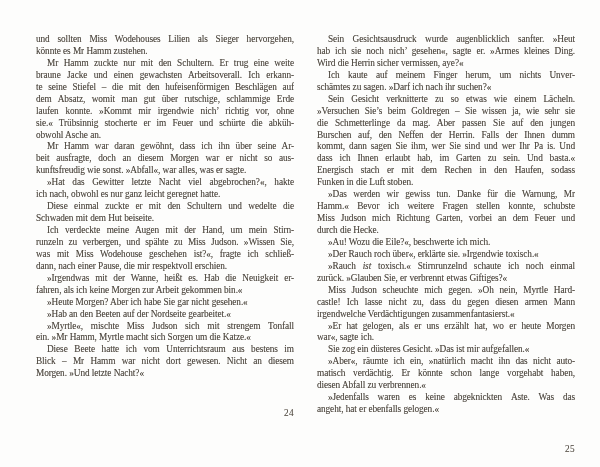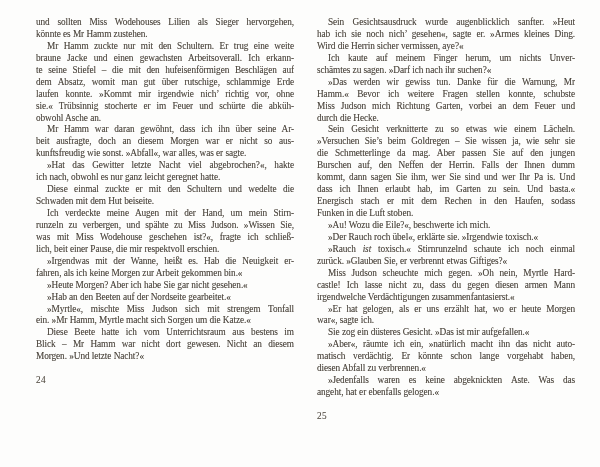--- a/index.html
+++ b/index.html
@@ -11,42 +11,42 @@
     width: 600px;
     height: 467px;
     position: relative;
     overflow: hidden;
     font-family: "Liberation Serif", serif;
     color: #4f4941;
   }
   .spread { position: absolute; inset: 0; }
   .page {
     position: absolute;
-    top: 17px;
+    top: 34px;
     width: 258px;
   }
   .page-left  { left: 36px; }
   .page-right { left: 317px; }
   .paragraph { margin: 0; padding: 0; }
   .line {
     font-size: 9.3px;
     line-height: 11.95px;
     height: 11.95px;
     overflow: hidden;
     letter-spacing: -0.1px;
     word-spacing: 0.1px;
     text-align: justify;
     text-align-last: justify;
     text-shadow: 0 0 0.4px rgba(79,73,65,0.45);
   }
   .line.last { text-align-last: left; }
   .line.indent { text-indent: 11px; }
   .page-number {
-    margin-top: 12px;
-    text-align: left;
+    margin-top: 28px;
+    text-align: right;
     font-size: 9.3px;
     letter-spacing: 0.4px;
     color: #585249;
     text-shadow: 0 0 0.4px rgba(79,73,65,0.4);
   }
 </style>
 </head>
 <body>
 
 <div class="spread">
@@ -76,21 +76,21 @@
           <div class="line last">ich nach, obwohl es nur ganz leicht geregnet hatte.</div>
         </div>
         <div class="paragraph">
           <div class="line indent">Diese einmal zuckte er mit den Schultern und wedelte die</div>
           <div class="line last">Schwaden mit dem Hut beiseite.</div>
         </div>
         <div class="paragraph">
           <div class="line indent">Ich verdeckte meine Augen mit der Hand, um mein Stirn-</div>
           <div class="line">runzeln zu verbergen, und spähte zu Miss Judson. »Wissen Sie,</div>
           <div class="line">was mit Miss Wodehouse geschehen ist?«, fragte ich schließ-</div>
-          <div class="line last">lich, beit einer Pause, die mir respektvoll erschien.</div>
+          <div class="line last">dann, nach einer Pause, die mir respektvoll erschien.</div>
         </div>
         <div class="paragraph">
           <div class="line indent">»Irgendwas mit der Wanne, heißt es. Hab die Neuigkeit er-</div>
           <div class="line last">fahren, als ich keine Morgen zur Arbeit gekommen bin.«</div>
         </div>
         <div class="paragraph">
           <div class="line last indent">»Heute Morgen? Aber ich habe Sie gar nicht gesehen.«</div>
         </div>
         <div class="paragraph">
           <div class="line last indent">»Hab an den Beeten auf der Nordseite gearbeitet.«</div>
@@ -113,40 +113,40 @@
         <div class="paragraph">
           <div class="line indent">Sein Gesichtsausdruck wurde augenblicklich sanfter. »Heut</div>
           <div class="line">hab ich sie noch nich’ gesehen«, sagte er. »Armes kleines Ding.</div>
           <div class="line last">Wird die Herrin sicher vermissen, aye?«</div>
         </div>
         <div class="paragraph">
           <div class="line indent">Ich kaute auf meinem Finger herum, um nichts Unver-</div>
           <div class="line last">schämtes zu sagen. »Darf ich nach ihr suchen?«</div>
         </div>
         <div class="paragraph">
-          <div class="line indent">»Das werden wir gewiss tun. Danke für die Warnung, Mr</div>
-          <div class="line">Hamm.« Bevor ich weitere Fragen stellen konnte, schubste</div>
-          <div class="line">Miss Judson mich Richtung Garten, vorbei an dem Feuer und</div>
-          <div class="line last">durch die Hecke.</div>
-        </div>
-        <div class="paragraph">
           <div class="line indent">Sein Gesicht verknitterte zu so etwas wie einem Lächeln.</div>
           <div class="line">»Versuchen Sie’s beim Goldregen – Sie wissen ja, wie sehr sie</div>
           <div class="line">die Schmetterlinge da mag. Aber passen Sie auf den jungen</div>
           <div class="line">Burschen auf, den Neffen der Herrin. Falls der Ihnen dumm</div>
           <div class="line">kommt, dann sagen Sie ihm, wer Sie sind und wer Ihr Pa is. Und</div>
           <div class="line">dass ich Ihnen erlaubt hab, im Garten zu sein. Und basta.«</div>
           <div class="line">Energisch stach er mit dem Rechen in den Haufen, sodass</div>
           <div class="line last">Funken in die Luft stoben.</div>
         </div>
         <div class="paragraph">
+          <div class="line indent">»Das werden wir gewiss tun. Danke für die Warnung, Mr</div>
+          <div class="line">Hamm.« Bevor ich weitere Fragen stellen konnte, schubste</div>
+          <div class="line">Miss Judson mich Richtung Garten, vorbei an dem Feuer und</div>
+          <div class="line last">durch die Hecke.</div>
+        </div>
+        <div class="paragraph">
           <div class="line last indent">»Au! Wozu die Eile?«, beschwerte ich mich.</div>
         </div>
         <div class="paragraph">
-          <div class="line last indent">»Der Rauch roch übel«, erklärte sie. »Irgendwie toxisch.«</div>
+          <div class="line last indent">»Der Rauch roch über«, erklärte sie. »Irgendwie toxisch.«</div>
         </div>
         <div class="paragraph">
           <div class="line indent">»Rauch <i>ist</i> toxisch.« Stirnrunzelnd schaute ich noch einmal</div>
           <div class="line last">zurück. »Glauben Sie, er verbrennt etwas Giftiges?«</div>
         </div>
         <div class="paragraph">
           <div class="line indent">Miss Judson scheuchte mich gegen. »Oh nein, Myrtle Hard-</div>
           <div class="line">castle! Ich lasse nicht zu, dass du gegen diesen armen Mann</div>
           <div class="line last">irgendwelche Verdächtigungen zusammenfantasierst.«</div>
         </div>

